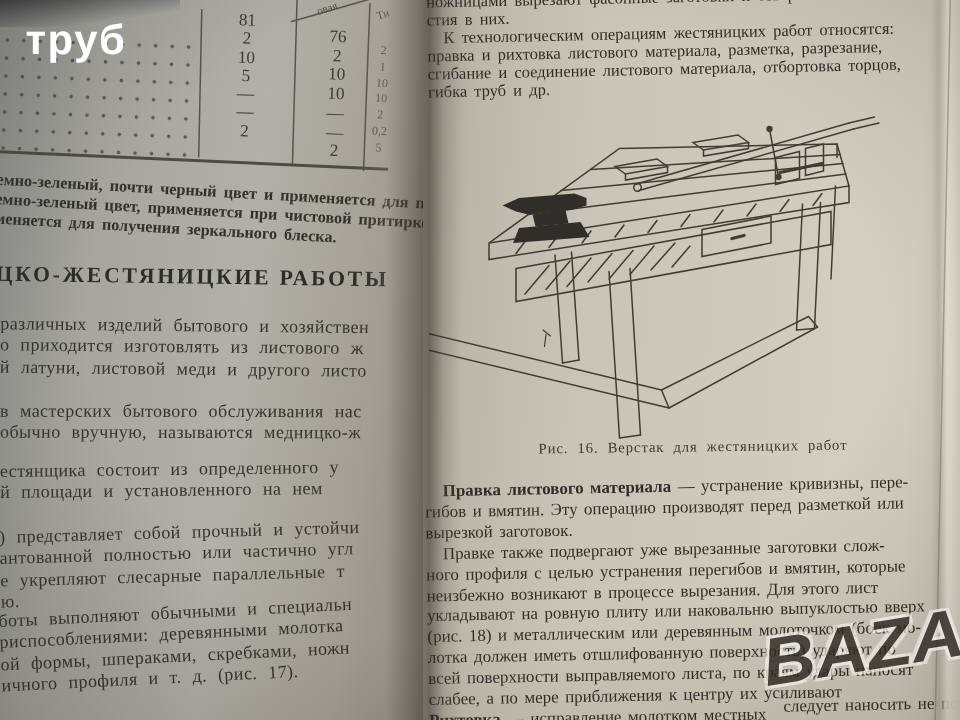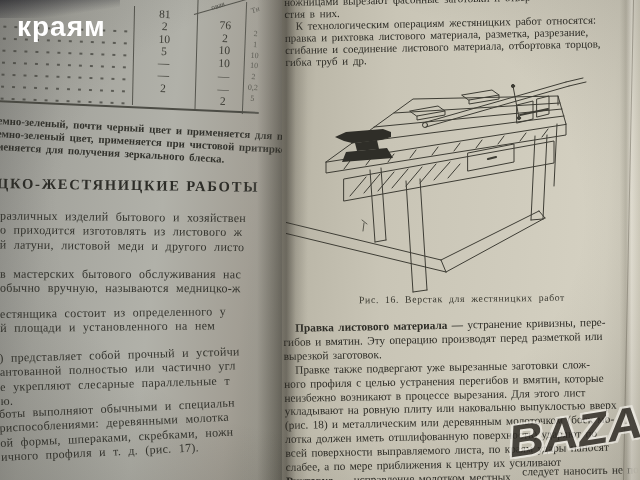--- a/index.html
+++ b/index.html
@@ -269,15 +269,15 @@
       <div class="rln last"><b>Рихтовка</b><span> — исправление молотком местных</span><span class="lastr">следует наносить не по</span></div>
     </div>
   </div>
 
   <div class="corner"></div>
   <div class="gutter"></div>
   <div class="edge"></div>
   <div class="edge-line"></div>
   <div class="vignette"></div>
 
-  <div class="wm-user">краям</div>
+  <div class="wm-user">труб</div>
   <div class="wm-site">BAZAR</div>
 </div>
 
 </body></html>

